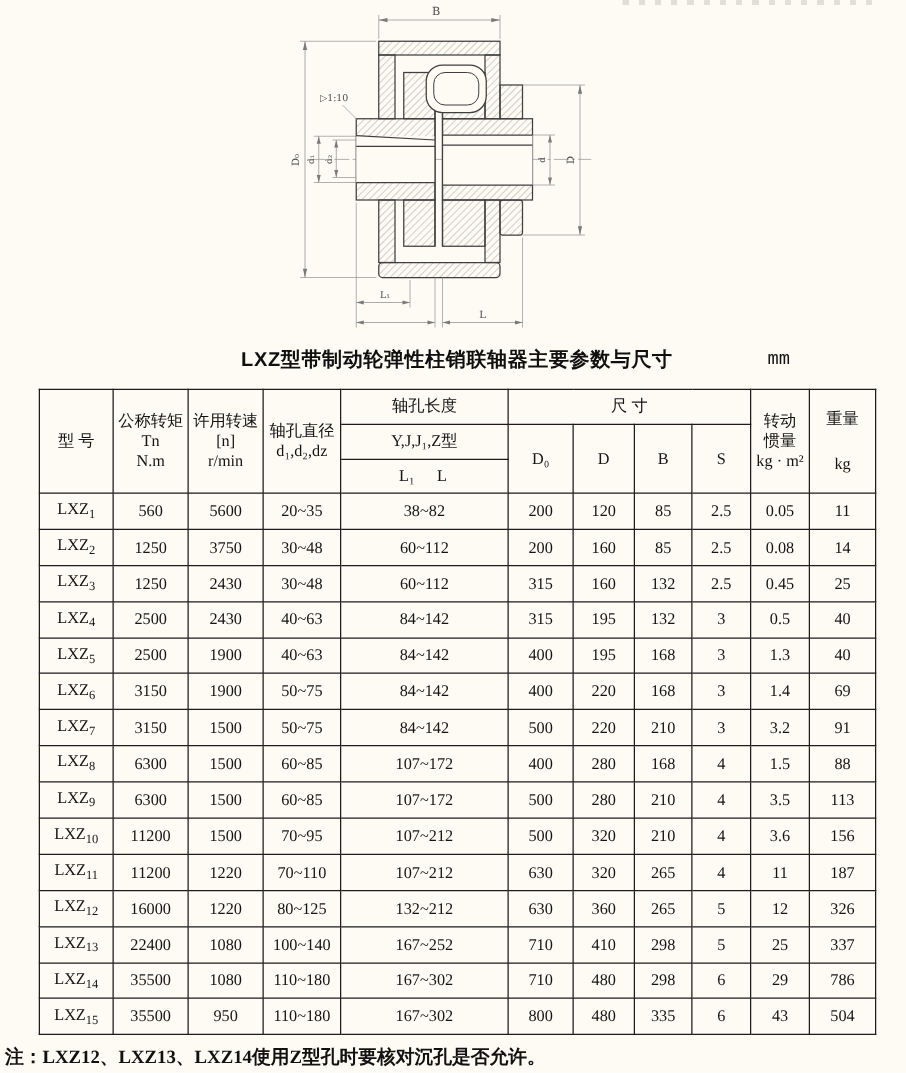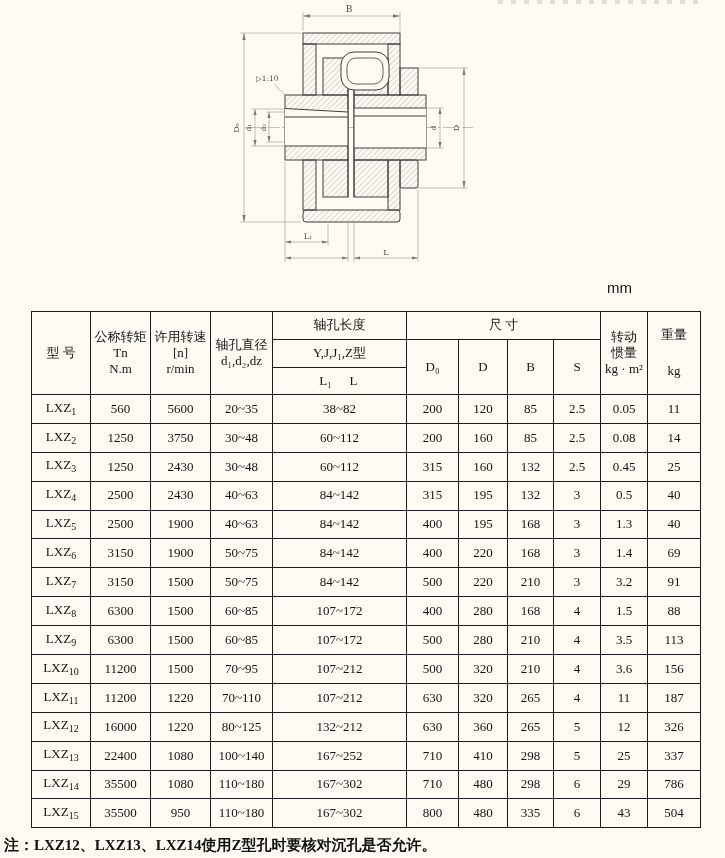--- a/index.html
+++ b/index.html
@@ -21,21 +21,21 @@
   .title-row{
     position:absolute;left:31px;top:278px;width:669px;height:22px;
     text-align:center;
   }
   .title-row .title{
     font-family:"Liberation Sans","DejaVu Sans",sans-serif;
     font-weight:bold;font-size:16px;letter-spacing:.5px;color:#101010;
   }
   .title-row .unit{
     position:absolute;right:68px;top:1px;
-    font-size:15px;font-family:Liberation Sans, sans-serif;
+    font-size:15px;font-family:Liberation Mono, monospace;
   }
   table.params{
     position:absolute;left:31px;top:311px;
     width:669px;border-collapse:collapse;table-layout:fixed;
     font-size:13px;
   }
   table.params th, table.params td{
     border:1px solid #1c1c1c;
     text-align:center;vertical-align:middle;
     padding:0;font-weight:normal;line-height:1.25;
@@ -156,20 +156,21 @@
     <polygon class="arrow" points="120,258 114,256.4 114,259.6"></polygon>
     <polygon class="arrow" points="126,258 132,256.4 132,259.6"></polygon>
     <polygon class="arrow" points="190,258 184,256.4 184,259.6"></polygon>
     <text class="dimtext" x="158" y="254.5" font-size="8" text-anchor="middle">L</text>
 
     <text class="dimtext" x="28" y="81" font-size="7.5" font-family="DejaVu Sans, Liberation Sans, sans-serif">▷1:10</text>
     <path class="thinline" d="M46,84 L58,96"></path>
   </svg>
 
   <div class="title-row">
+    <span class="title">LXZ型带制动轮弹性柱销联轴器主要参数与尺寸</span>
     <span class="unit">mm</span>
   </div>
 
   <table class="params">
     <colgroup>
       <col style="width:59px">
         <col style="width:60px">
         <col style="width:60px">
       <col style="width:62px">
         <col style="width:134px">

